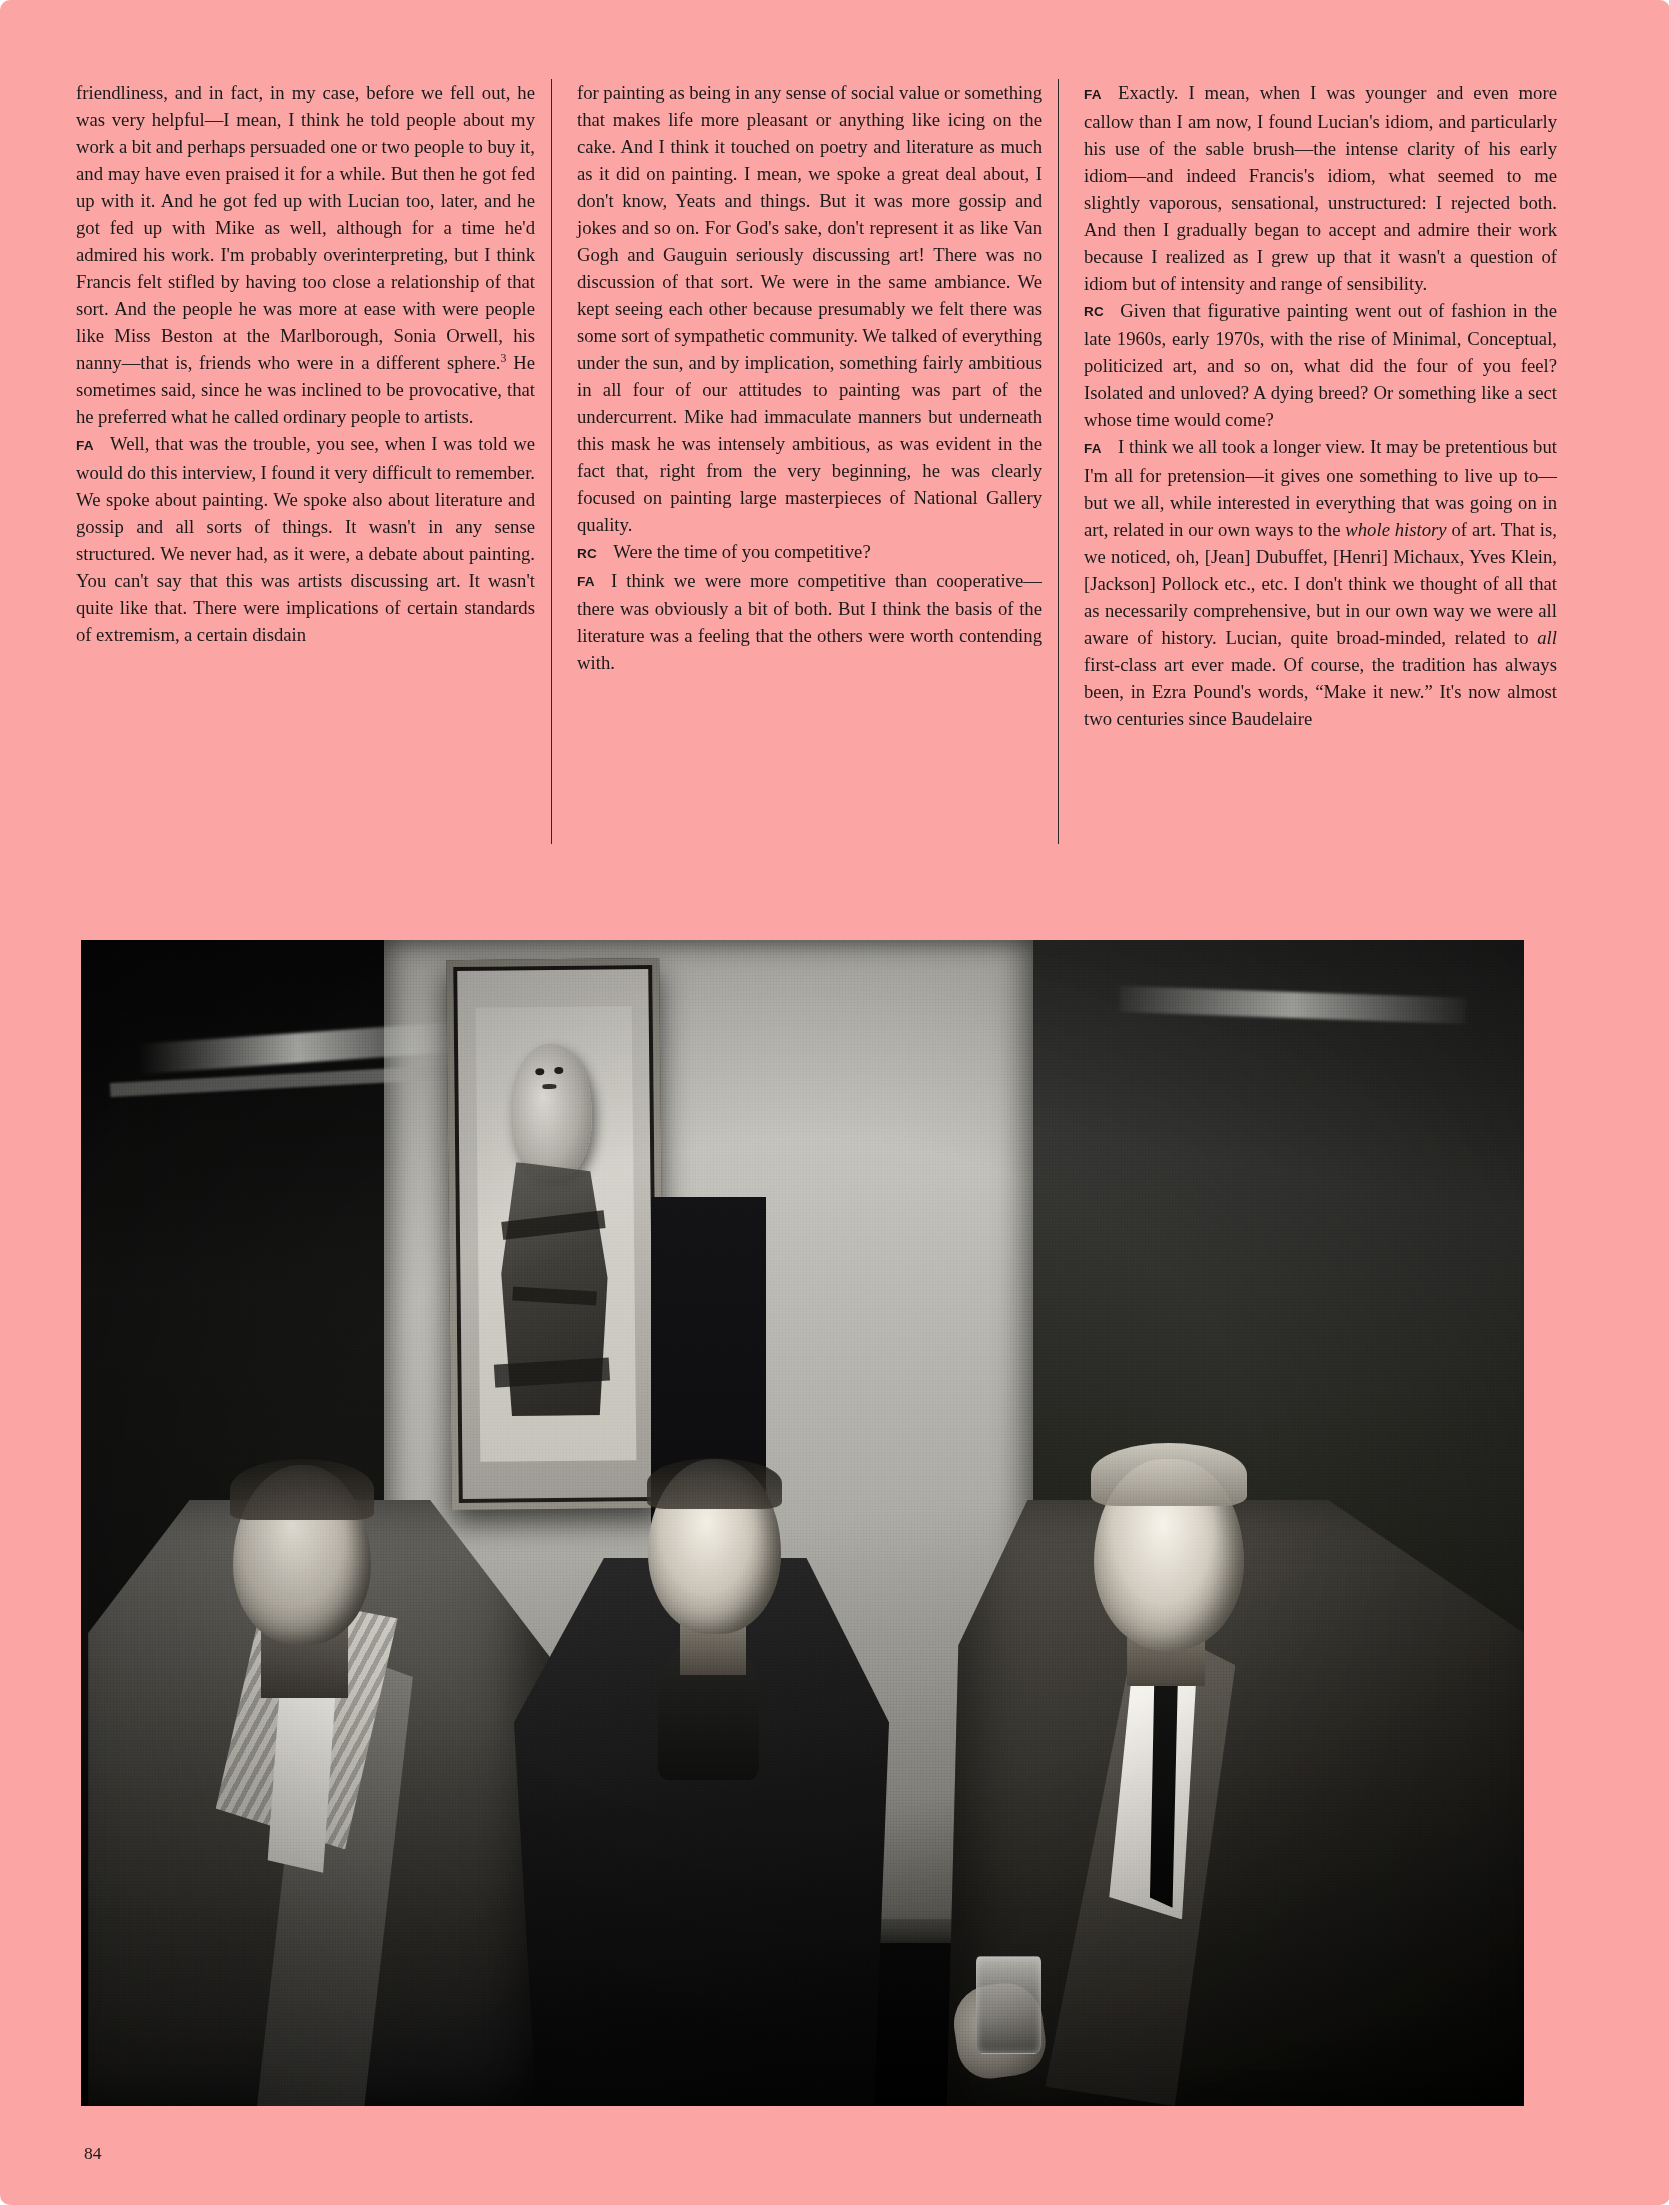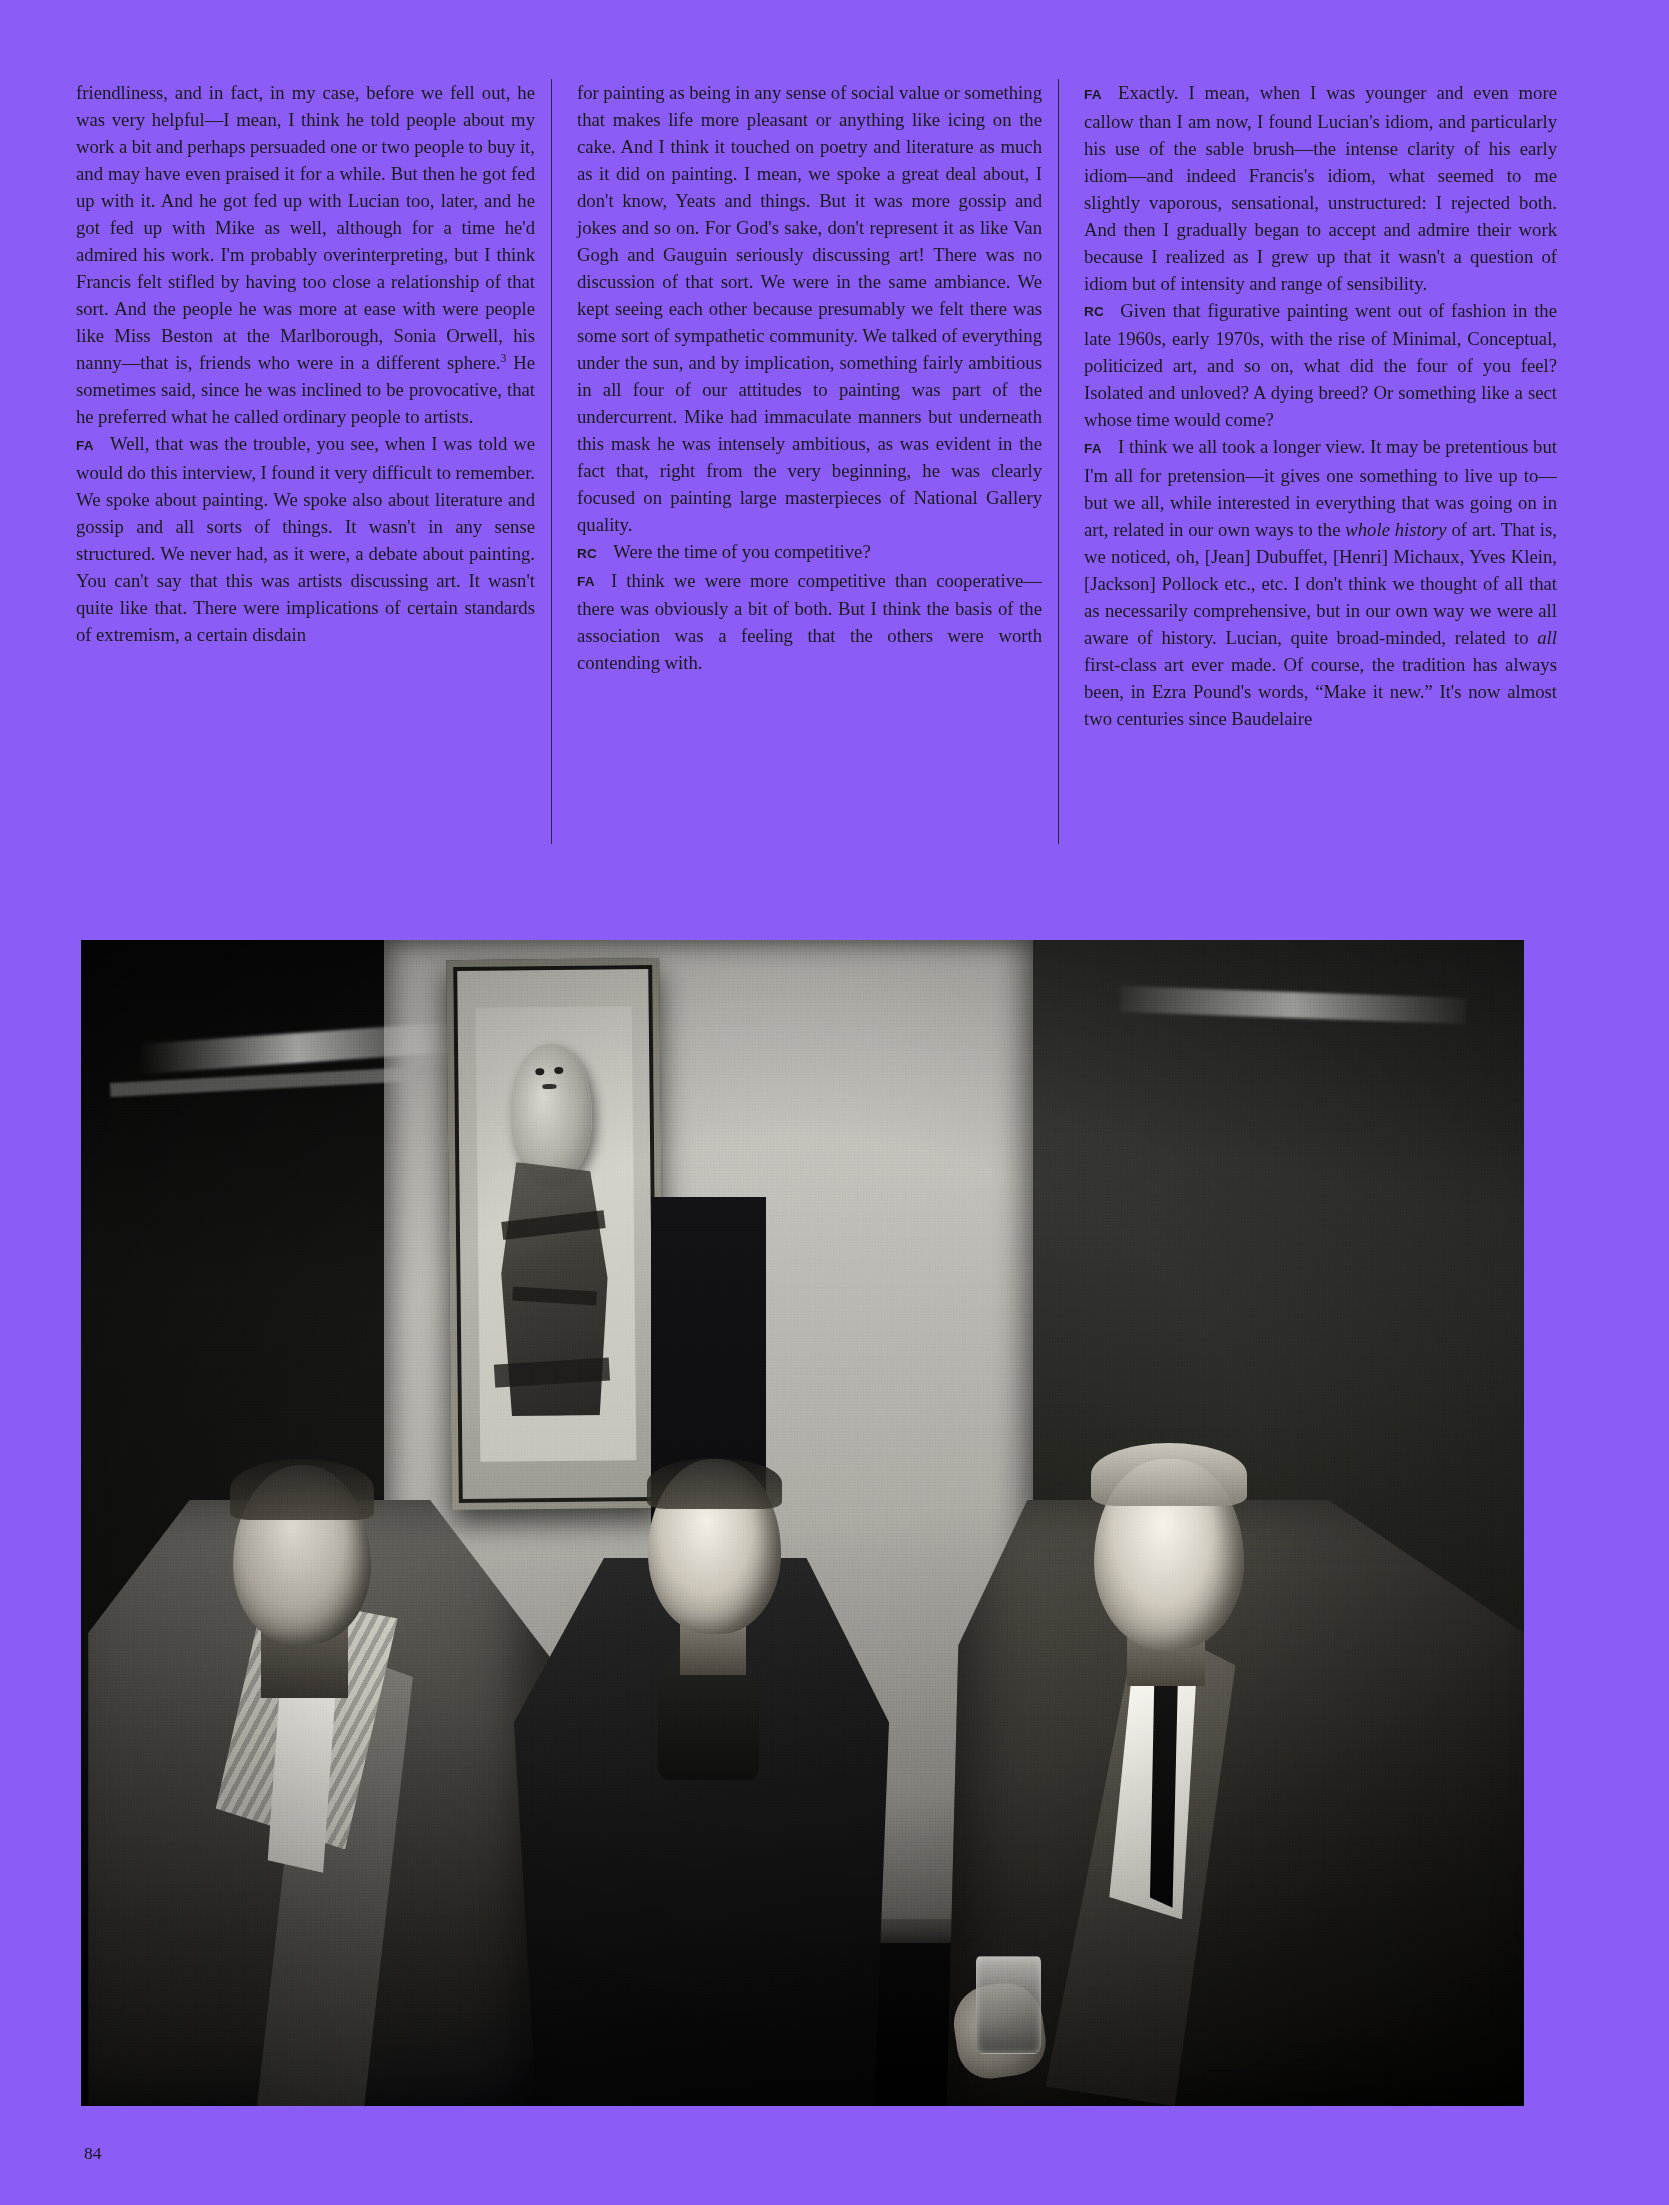--- a/index.html
+++ b/index.html
@@ -12,21 +12,22 @@
     height: 2205px;
     position: relative;
     font-family: "Liberation Serif", serif;
     color: #1a1a1a;
     overflow: hidden;
   }
 
   .page {
     position: absolute;
     inset: 0;
-    background: #8b5cf6;
+    background: #fca5a5;
+    border-radius: 10px;
   }
 
   
   .columns {
     position: absolute;
     left: 76px;
     top: 79px;
     width: 1521px;
     height: 765px;
     display: flex;
@@ -354,21 +355,21 @@
   <div class="columns">
 
     <div class="col c1">
       <p><span>friendliness, and in fact, in my case, before we fell out, he was very helpful—I mean, I think he told people about my work a bit and perhaps persuaded one or two people to buy it, and may have even praised it for a while. But then he got fed up with it. And he got fed up with Lucian too, later, and he got fed up with Mike as well, although for a time he'd admired his work. I'm probably overinterpreting, but I think Francis felt stifled by having too close a relationship of that sort. And the people he was more at ease with were people like Miss Beston at the Marlborough, Sonia Orwell, his nanny—that is, friends who were in a different sphere.</span><span class="sup">3</span><span> He sometimes said, since he was inclined to be provocative, that he preferred what he called ordinary people to artists.</span></p>
       <p><span class="spk">FA</span><span>Well, that was the trouble, you see, when I was told we would do this interview, I found it very difficult to remember. We spoke about painting. We spoke also about literature and gossip and all sorts of things. It wasn't in any sense structured. We never had, as it were, a debate about painting. You can't say that this was artists discussing art. It wasn't quite like that. There were implications of certain standards of extremism, a certain disdain</span></p>
     </div>
 
     <div class="col c2">
       <p><span>for painting as being in any sense of social value or something that makes life more pleasant or anything like icing on the cake. And I think it touched on poetry and literature as much as it did on painting. I mean, we spoke a great deal about, I don't know, Yeats and things. But it was more gossip and jokes and so on. For God's sake, don't represent it as like Van Gogh and Gauguin seriously discussing art! There was no discussion of that sort. We were in the same ambiance. We kept seeing each other because presumably we felt there was some sort of sympathetic community. We talked of everything under the sun, and by implication, something fairly ambitious in all four of our attitudes to painting was part of the undercurrent. Mike had immaculate manners but underneath this mask he was intensely ambitious, as was evident in the fact that, right from the very beginning, he was clearly focused on painting large masterpieces of National Gallery quality.</span></p>
       <p><span class="spk">RC</span><span>Were the time of you competitive?</span></p>
-      <p><span class="spk">FA</span><span>I think we were more competitive than cooperative—there was obviously a bit of both. But I think the basis of the association was a feeling that the others were worth contending with.</span></p>
+      <p><span class="spk">FA</span><span>I think we were more competitive than cooperative—there was obviously a bit of both. But I think the basis of the literature was a feeling that the others were worth contending with.</span></p>
     </div>
 
     <div class="col c3">
       <p><span class="spk">FA</span><span>Exactly. I mean, when I was younger and even more callow than I am now, I found Lucian's idiom, and particularly his use of the sable brush—the intense clarity of his early idiom—and indeed Francis's idiom, what seemed to me slightly vaporous, sensational, unstructured: I rejected both. And then I gradually began to accept and admire their work because I realized as I grew up that it wasn't a question of idiom but of intensity and range of sensibility.</span></p>
       <p><span class="spk">RC</span><span>Given that figurative painting went out of fashion in the late 1960s, early 1970s, with the rise of Minimal, Conceptual, politicized art, and so on, what did the four of you feel? Isolated and unloved? A dying breed? Or something like a sect whose time would come?</span></p>
       <p><span class="spk">FA</span><span id="rich-p"><span>I think we all took a longer view. It may be pretentious but I'm all for pretension—it gives one something to live up to—but we all, while interested in everything that was going on in art, related in our own ways to the </span><em>whole history</em><span> of art. That is, we noticed, oh, [Jean] Dubuffet, [Henri] Michaux, Yves Klein, [Jackson] Pollock etc., etc. I don't think we thought of all that as necessarily comprehensive, but in our own way we were all aware of history. Lucian, quite broad-minded, related to </span><em>all</em><span> first-class art ever made. Of course, the tradition has always been, in Ezra Pound's words, “Make it new.” It's now almost two centuries since Baudelaire</span></span></p>
     </div>
 
   </div>
 

